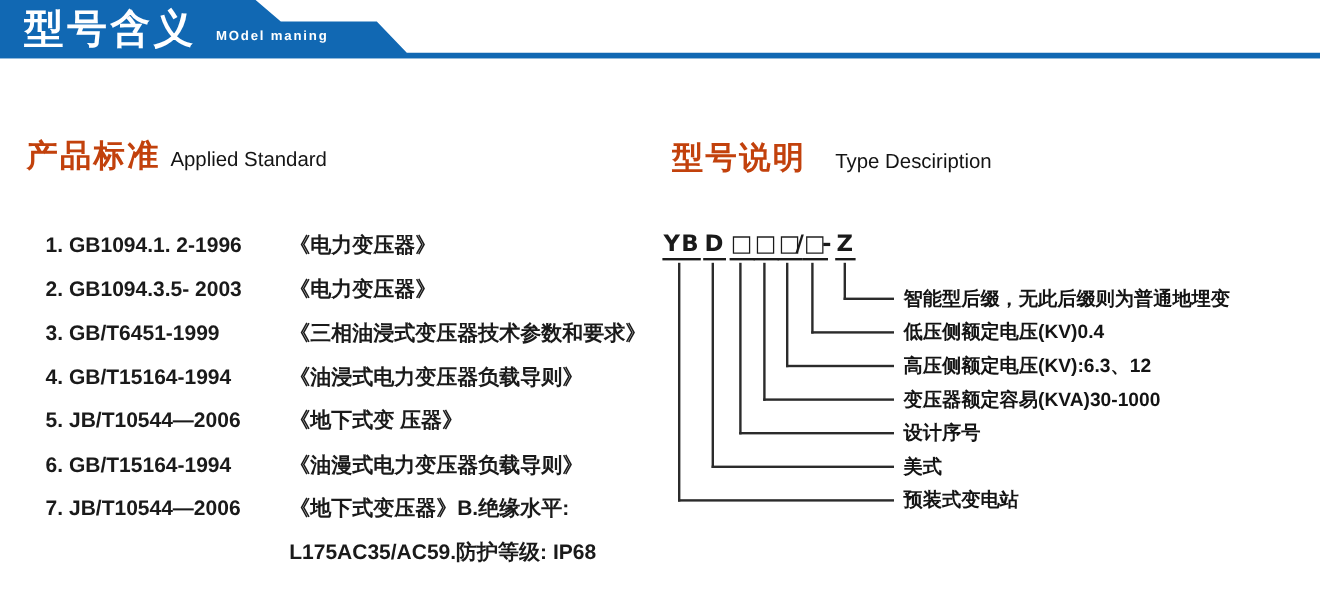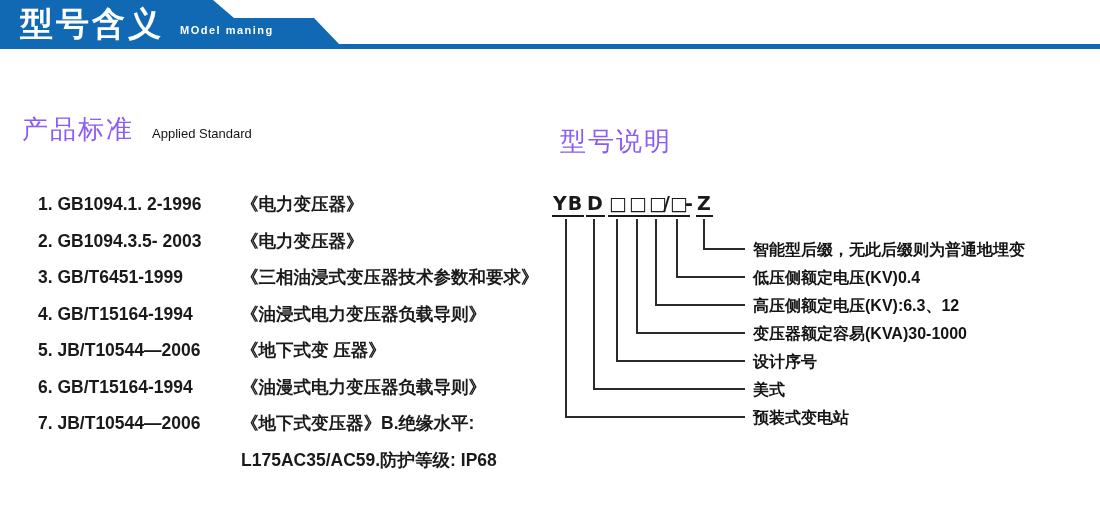--- a/index.html
+++ b/index.html
@@ -10,23 +10,23 @@
   .banner-shape{position:absolute;left:0;top:0;width:1100px;height:49px;background:#1168b3;
     clip-path:polygon(0 0,213px 0,234px 18px,314px 18px,339px 44px,1100px 44px,1100px 49px,0 49px);}
   .banner-title{position:absolute;left:20px;top:4px;margin:0;color:#ffffff;font-size:33px;
     font-weight:bold;letter-spacing:3px;line-height:40px;}
   .banner-sub{position:absolute;left:180px;top:24px;color:#ffffff;font-size:11px;
     letter-spacing:1.5px;font-weight:600;}
 
   
   .sec-head{position:absolute;display:flex;align-items:baseline;white-space:nowrap;}
   .sec-head.lft{left:22px;top:112px;}
-  .sec-head.rgt{left:560px;top:124px;}
-  .sec-head .zh{color:#8b5cf6;font-size:26px;font-weight:normal;letter-spacing:2px;}
-  .sec-head.lft .en{margin-left:18px;font-size:13px;color:#141414;}
+  .sec-head.rgt{left:560px;top:114px;}
+  .sec-head .zh{color:#c2410c;font-size:26px;font-weight:bold;letter-spacing:2px;}
+  .sec-head.lft .en{margin-left:8px;font-size:17px;color:#141414;}
   .sec-head.rgt .en{margin-left:24px;font-size:17px;color:#141414;}
 
   
   .standards{position:absolute;left:22px;top:193px;font-size:17.5px;font-weight:600;
     color:#1a1a1a;white-space:nowrap;margin-left:16px;}
   .std-row{display:flex;line-height:23.5px;margin-bottom:13px;}
   .std-row .code{min-width:203px;}
 
   
   .seg{position:absolute;top:193px;font-size:19px;font-weight:bold;color:#1a1a1a;
@@ -46,20 +46,21 @@
   <div class="banner-shape"></div>
   <h1 class="banner-title">型号含义</h1>
   <div class="banner-sub">MOdel maning</div>
 
   <div class="sec-head lft">
     <span class="zh">产品标准</span>
     <span class="en">Applied Standard</span>
   </div>
   <div class="sec-head rgt">
     <span class="zh">型号说明</span>
+    <span class="en">Type Desciription</span>
   </div>
 
   <div class="standards">
     <div class="std-row">
       <span class="code">1. GB1094.1. 2-1996</span>
       <span class="ttl">《电力变压器》</span>
     </div>
     <div class="std-row">
       <span class="code">2. GB1094.3.5- 2003</span>
       <span class="ttl">《电力变压器》</span>

